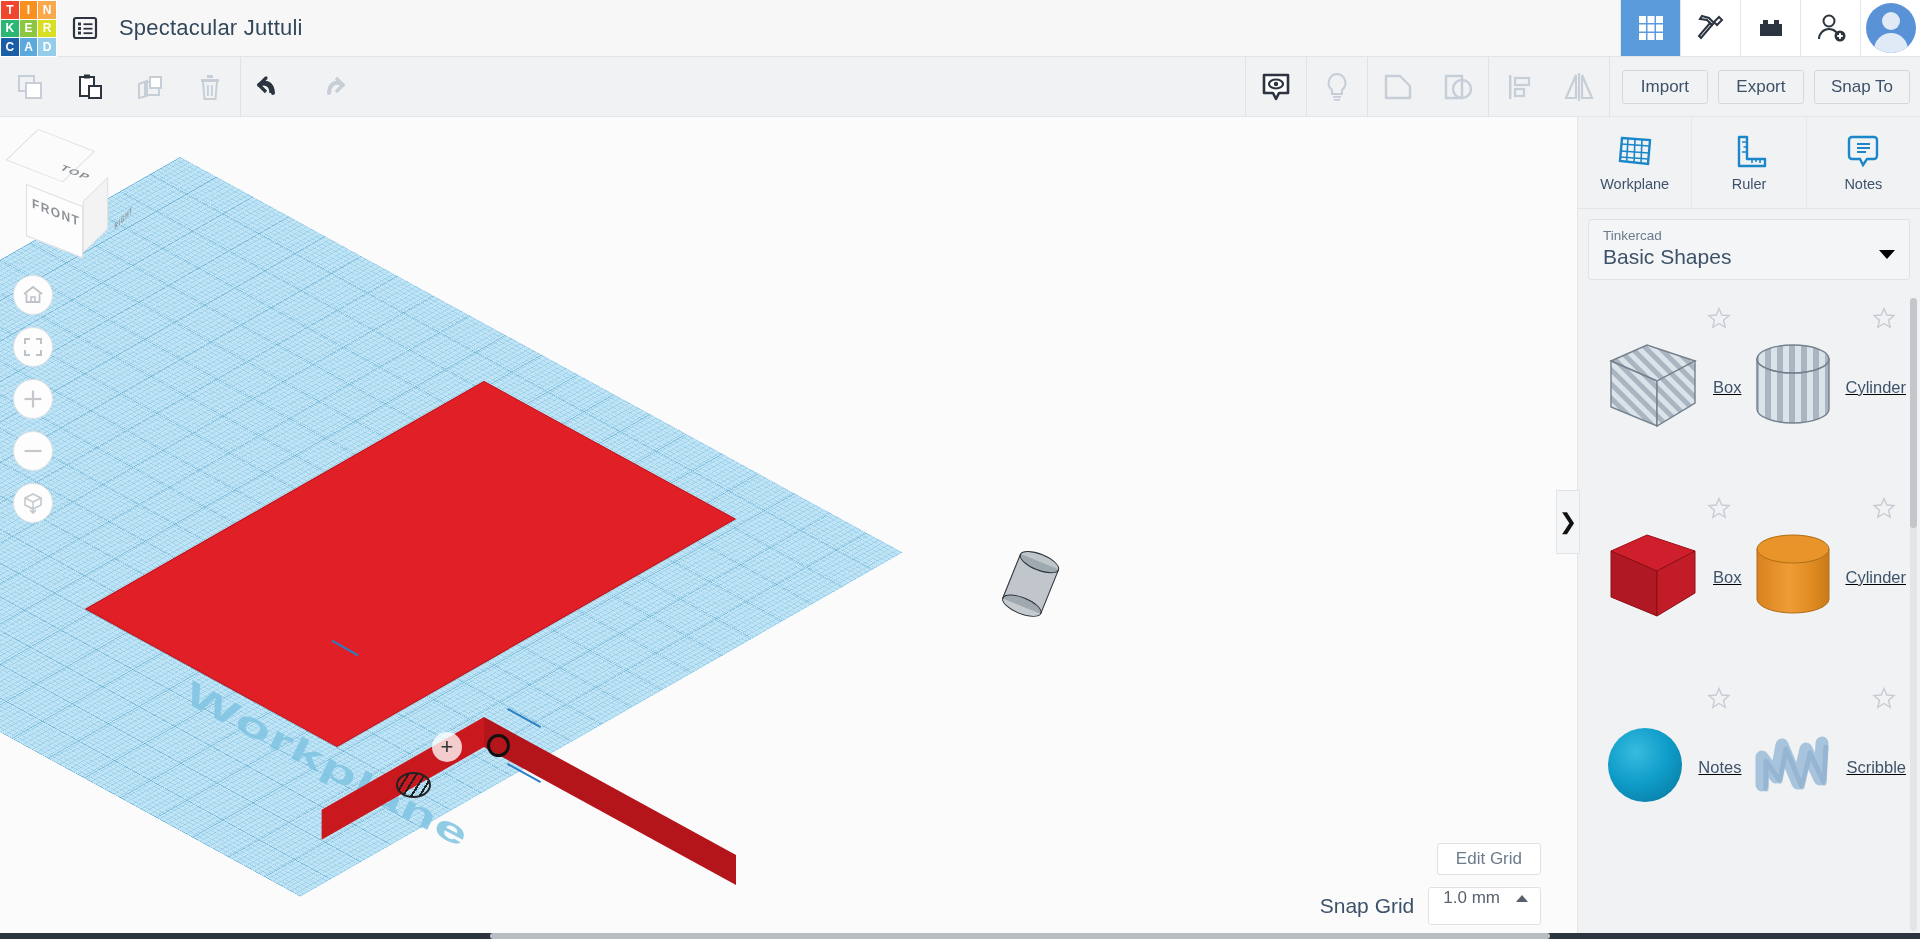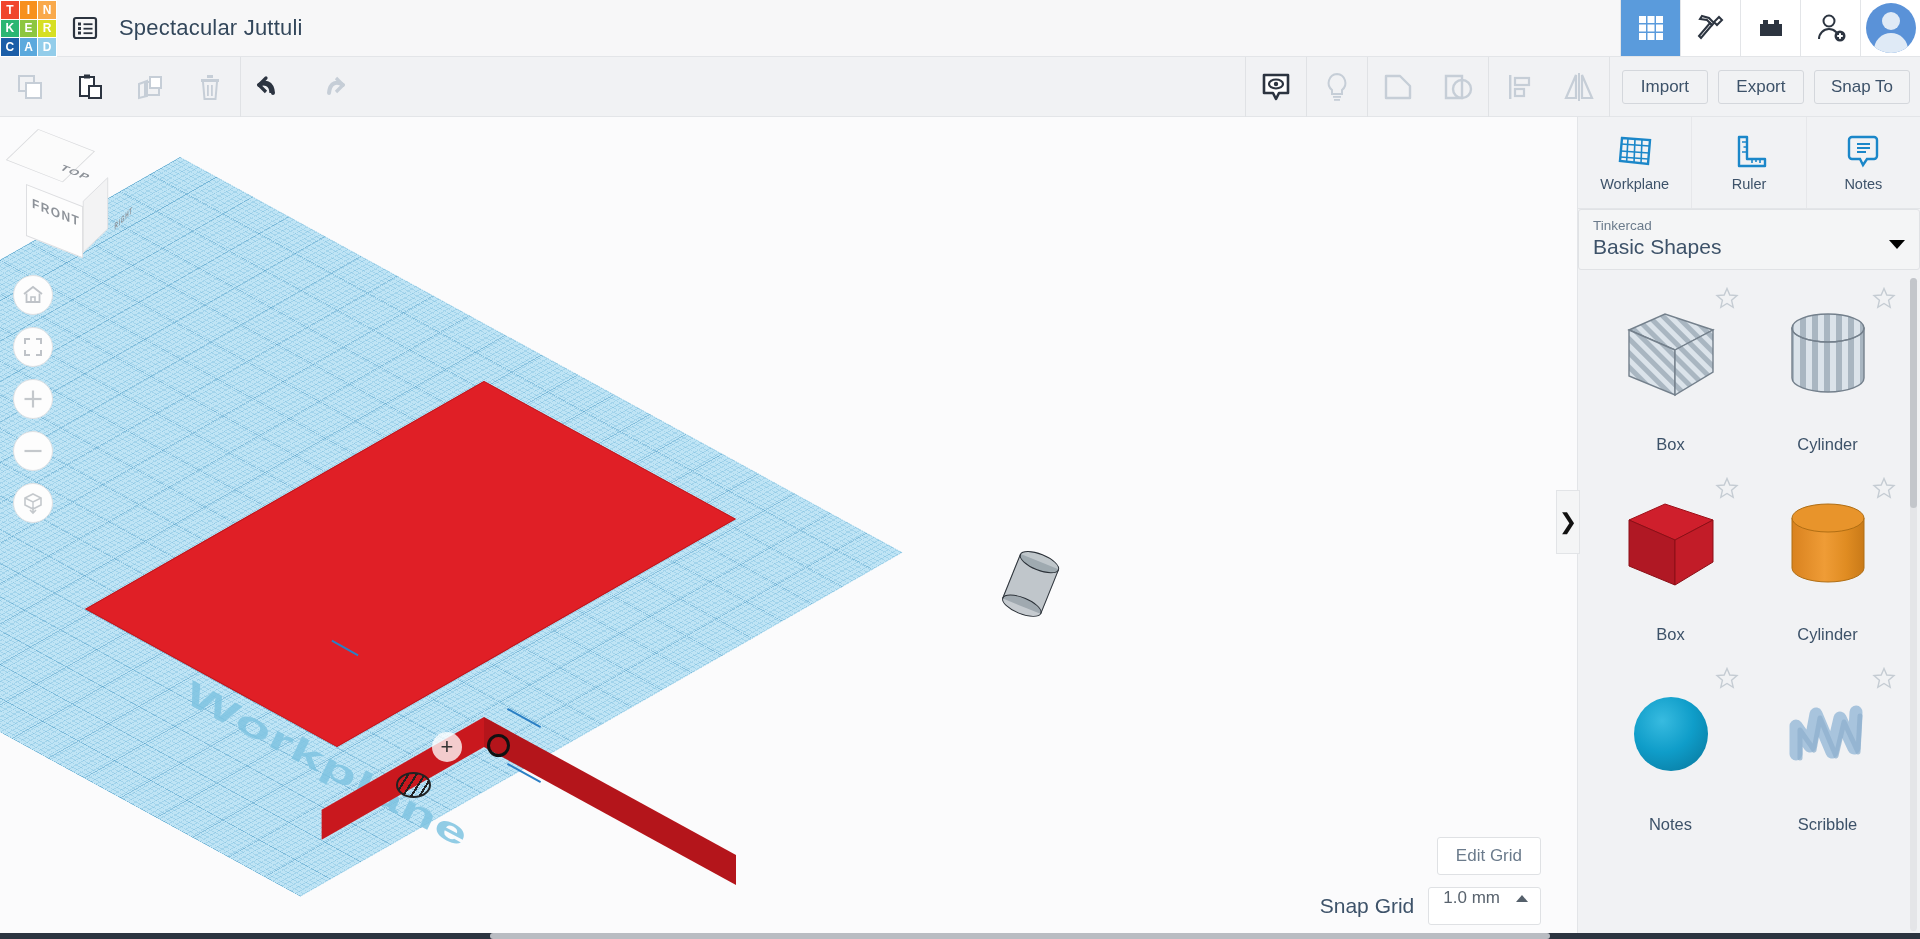--- a/index.html
+++ b/index.html
@@ -193,21 +193,21 @@
   .panel-toggle {
     position: absolute; left: 1556px; top: 490px; width: 24px; height: 64px;
     background: #f4f5f6; border: 1px solid #e2e4e7;
     display: flex; align-items: center; justify-content: center;
     font-size: 22px; color: #111; cursor: pointer; z-index: 5;
   }
 
   .grid-ctrls { position: absolute; right: 36px; bottom: 14px; text-align: right; }
   .edit-grid-btn {
     display: inline-flex; align-items: center; justify-content: center;
-    height: 38px; padding: 0 18px; background: #fff;
+    height: 32px; padding: 0 18px; background: #fff;
     border: 1px solid #dfe1e4; border-radius: 3px;
     font-size: 17px; color: #6b7b8c; margin-bottom: 12px; cursor: pointer;
   }
   .snap-row { display: flex; align-items: center; justify-content: flex-end; gap: 14px; }
   .snap-label { font-size: 21px; color: #3d5269; }
   .snap-select {
     display: flex; align-items: center; gap: 16px;
     height: 38px; padding: 0 12px 16px 14px; background: #fff;
     border: 1px solid #dfe1e4; border-radius: 3px;
     font-size: 17px; color: #59636e; cursor: pointer;
@@ -225,21 +225,21 @@
   }
   .tool-cell {
     flex: 1 1 0; display: flex; flex-direction: column;
     align-items: center; justify-content: center; gap: 5px;
     cursor: pointer; border-right: 1px solid #e6e7ea;
   }
   .tool-cell:last-child { border-right: none; }
   .tool-label { font-size: 14.5px; color: #3d5269; }
 
   .shapes-select {
-    padding: 8px 14px 10px 14px; min-height: 58px;
+    margin: 10px; padding: 8px 14px 10px 14px; min-height: 58px;
     background: #f4f5f6; border: 1px solid #e0e2e5; border-radius: 3px;
     position: relative; cursor: pointer;
   }
   .shapes-select .sub { font-size: 13.5px; color: #6b7b8c; margin-bottom: 2px; }
   .shapes-select .main { font-size: 21px; color: #3d5269; }
   .caret-down {
     position: absolute; right: 14px; top: 30px;
     width: 0; height: 0; border-left: 8px solid transparent;
     border-right: 8px solid transparent; border-top: 9px solid #000;
   }
@@ -248,22 +248,22 @@
     border-right: 6px solid transparent; border-bottom: 7px solid #55606b;
   }
 
   .shapes-scroll { flex: 1 1 auto; position: relative; overflow: hidden; }
   .shapes-grid {
     display: grid; grid-template-columns: 1fr 1fr;
     padding: 6px 14px 0 14px;
   }
   .shape-cell {
     position: relative; height: 190px;
-    display: flex; flex-direction: column; align-items: center; justify-content: flex-end;
-    padding-bottom: 12px; cursor: pointer;
+    display: flex; flex-direction: row; align-items: center; justify-content: flex-end;
+    padding-bottom: 12px; cursor: pointer; text-decoration: underline;
   }
   .shape-art { flex: 1 1 auto; display: flex; align-items: center; justify-content: center; width: 100%; }
   .shape-name { font-size: 16.5px; color: #3d5269; margin-top: 4px; }
   .star {
     position: absolute; right: 10px; top: 10px; cursor: pointer;
   }
   .scrollbar {
     position: absolute; right: 3px; top: 8px; width: 7px; height: 230px;
     background: #c3c6cb; border-radius: 4px; cursor: pointer;
   }

